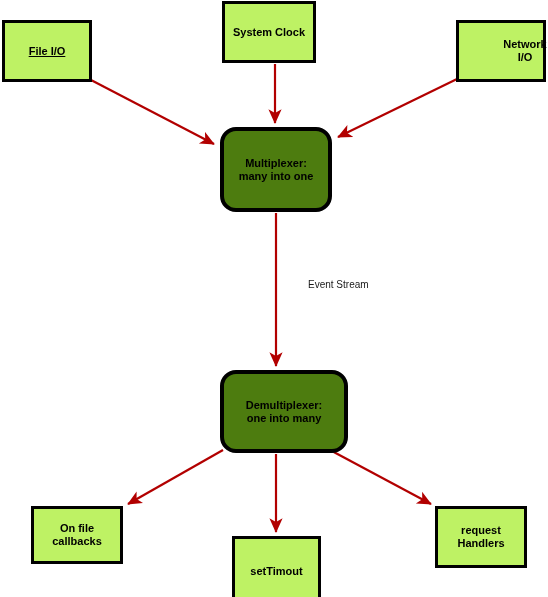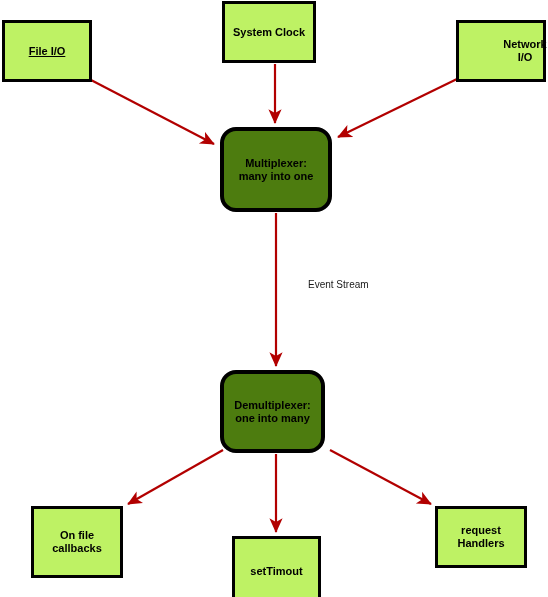--- a/index.html
+++ b/index.html
@@ -84,23 +84,23 @@
         <path d="M 330,450 L 431,504" marker-end="url(#arrowhead)"></path>
       </g>
   </svg>
 
   <div id="node-layer">
       <div class="node rect" style="left: 2px; top: 20px; width: 90px; height: 62px; text-decoration: underline;">File I/O</div>
       <div class="node rect" style="left: 222px; top: 1px; width: 94px; height: 62px;">System Clock</div>
       <div class="node rect" style="left: 456px; top: 20px; width: 90px; height: 62px; padding-left: 48px;">Network I/O</div>
       <div class="node rounded" style="left: 220px; top: 127px; width: 112px; height: 85px;">Multiplexer:
 many into one</div>
-      <div class="node rounded" style="left: 220px; top: 370px; width: 105px; height: 83px;">Demultiplexer:
+      <div class="node rounded" style="left: 220px; top: 370px; width: 128px; height: 83px;">Demultiplexer:
 one into many</div>
-      <div class="node rect" style="left: 31px; top: 506px; width: 92px; height: 72px;">On file
+      <div class="node rect" style="left: 31px; top: 506px; width: 92px; height: 58px;">On file
 callbacks</div>
       <div class="node rect" style="left: 232px; top: 536px; width: 89px; height: 70px;">setTimout</div>
       <div class="node rect" style="left: 435px; top: 506px; width: 92px; height: 62px;">request
 Handlers</div>
     </div>
   <div id="label-layer">
       <span class="edge-label" style="left: 286px; top: 279px; margin-left: 22px;">Event Stream</span>
     </div>
 
 </div>

